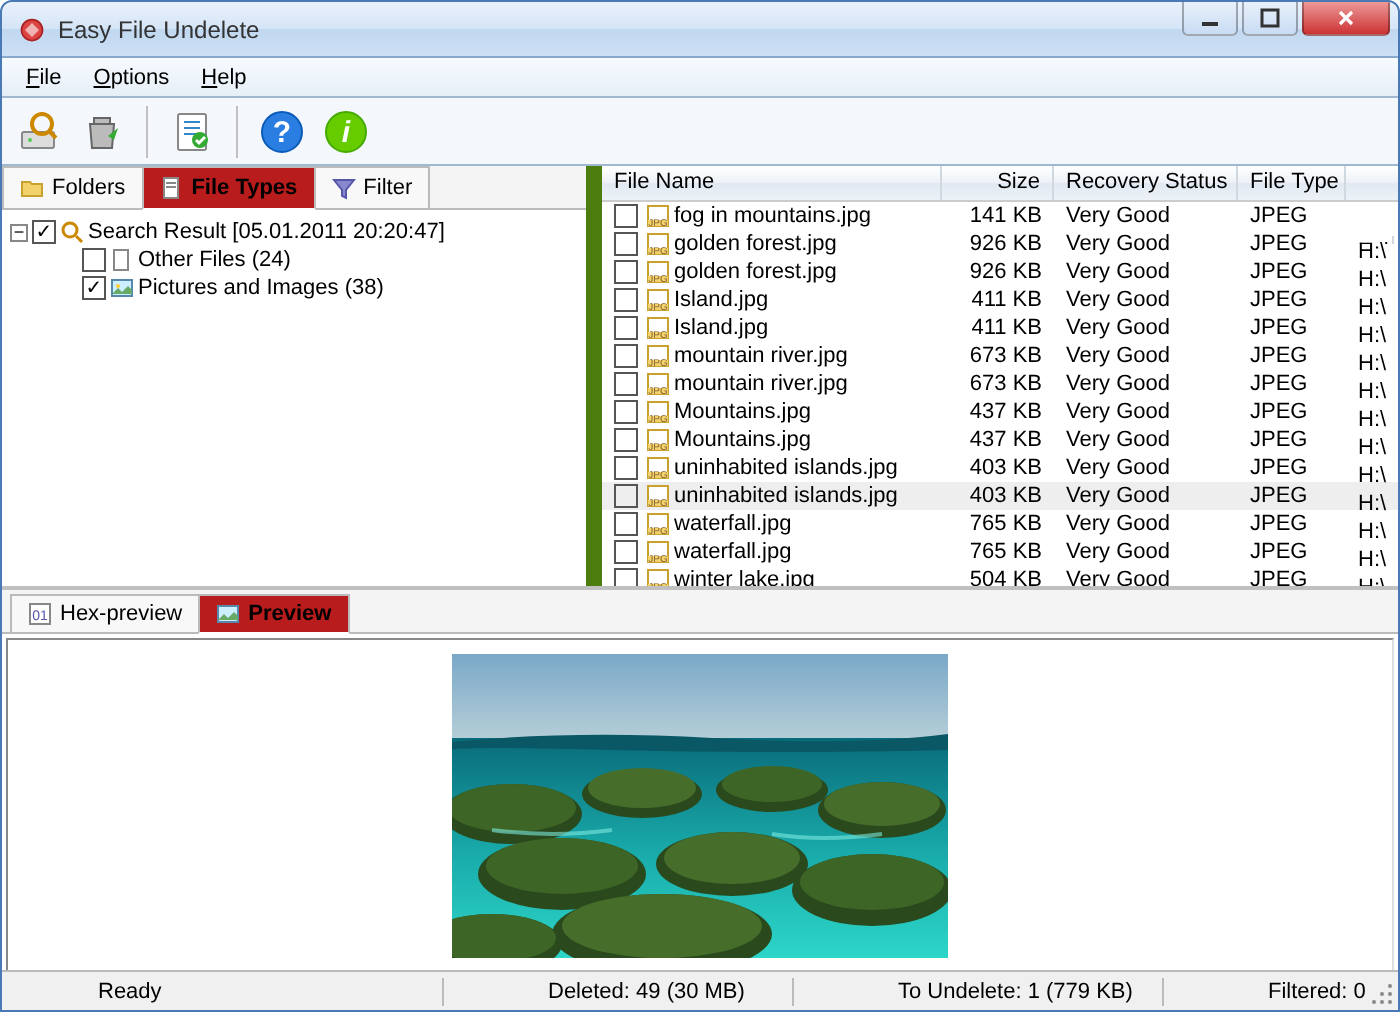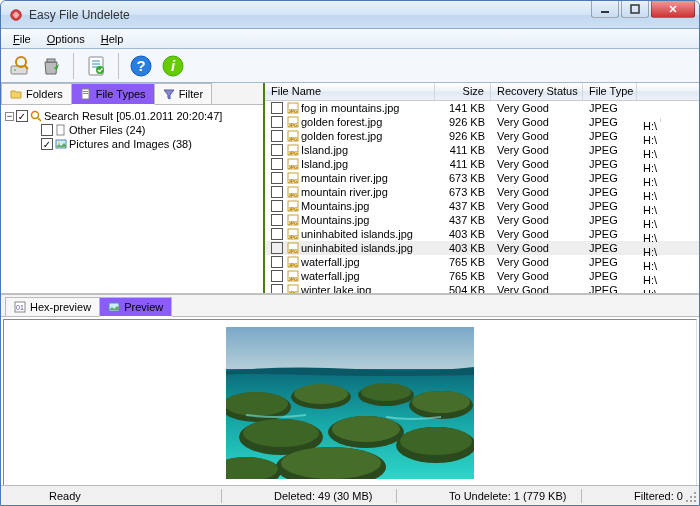--- a/index.html
+++ b/index.html
@@ -11,24 +11,24 @@
 .win-btn { width: 28px; height: 18px; border-radius: 0 0 3px 3px; border: 1px solid rgba(0,0,0,0.3); display: flex; align-items: center; justify-content: center; position: relative; top: -6px; }
 .win-min, .win-max { background: linear-gradient(to bottom, #e9f1fb, #c8dcf3); }
 .win-close { background: linear-gradient(to bottom, #e99, #c33); width: 44px; }
 .menubar { height: 20px; background: linear-gradient(to bottom, #f7fbff, #e6eef7); display: flex; align-items: center; padding: 0 4px; border-bottom: 1px solid #a0b8d0; }
 .menu-item { padding: 2px 8px; text-decoration: underline; text-decoration-color: transparent; }
 .menu-item::first-letter { text-decoration: underline; }
 .toolbar { height: 34px; background: #f4f8fc; border-bottom: 1px solid #a0b8d0; display: flex; align-items: center; padding: 2px 4px; gap: 4px; }
 .tb-btn { width: 28px; height: 28px; display: flex; align-items: center; justify-content: center; border-radius: 2px; }
 .tb-sep { width: 1px; height: 26px; background: #c0c0c0; margin: 0 4px; }
 .main { display: flex; height: 212px; border-bottom: 2px solid #c0c0c0; }
-.left-pane { width: 264px; border-right: 2px solid #4d7c0f; display: flex; flex-direction: column; }
+.left-pane { width: 300px; border-right: 8px solid #4d7c0f; display: flex; flex-direction: column; }
 .tabs { height: 22px; display: flex; background: #f4f4f4; border-bottom: 1px solid #bbb; }
 .tab { padding: 2px 8px; border: 1px solid #bbb; border-bottom: none; background: #f8f8f8; display: flex; align-items: center; gap: 4px; margin-right: -1px; font-size: 11px; }
-.tab.active { background: #8b5cf6; position: relative; z-index: 1; border-bottom: 1px solid #fff; margin-bottom: -1px; }
+.tab.active { background: #b91c1c; position: relative; z-index: 1; border-bottom: 1px solid #fff; margin-bottom: -1px; font-weight: bold; }
 .tab-ico { width: 12px; height: 12px; }
 .tree { flex: 1; padding: 4px; background: #fff; overflow: auto; }
 .tree-row { display: flex; align-items: center; gap: 2px; padding: 1px 0; white-space: nowrap; }
 .tree-indent { width: 16px; display: inline-block; }
 .plusminus { width: 9px; height: 9px; border: 1px solid #888; display: inline-flex; align-items: center; justify-content: center; font-size: 9px; line-height: 1; }
 .cb { width: 12px; height: 12px; border: 1px solid #555; display: inline-flex; align-items: center; justify-content: center; font-size: 10px; }
 .cb.checked::after { content: "✓"; color: #000; font-size: 10px; }
 .right-pane { flex: 1; display: flex; flex-direction: column; background: #fff; }
 .list-head { display: flex; background: linear-gradient(to bottom, #fff, #eef2f7 48%, #e0e8f2 52%, #eef2f8); height: 18px; border-bottom: 1px solid #ccc; font-size: 11px; }
 .col { padding: 2px 6px; border-right: 1px solid #d0d8e0; overflow: hidden; white-space: nowrap; }

